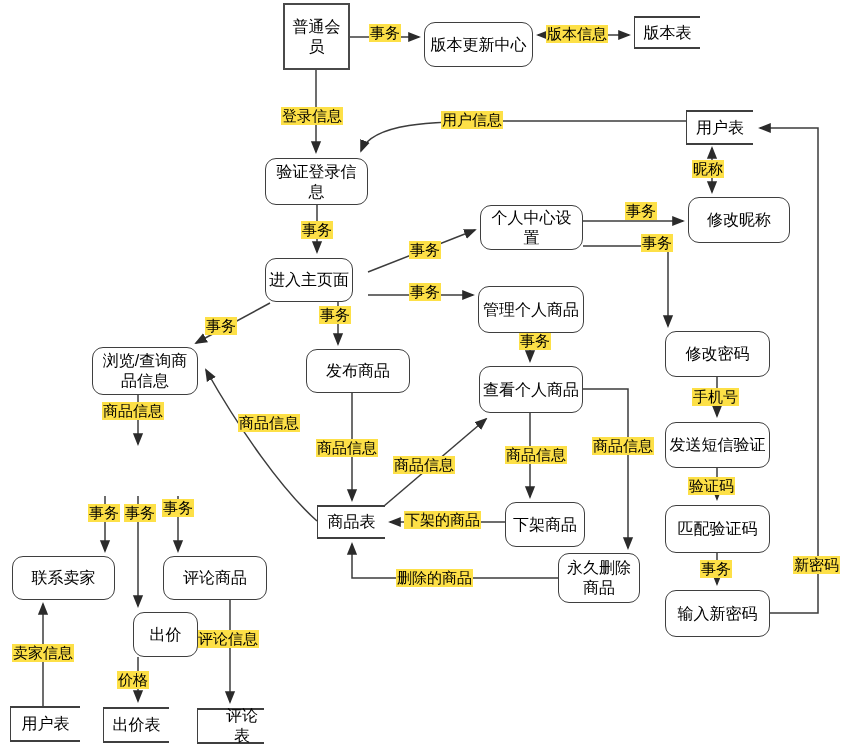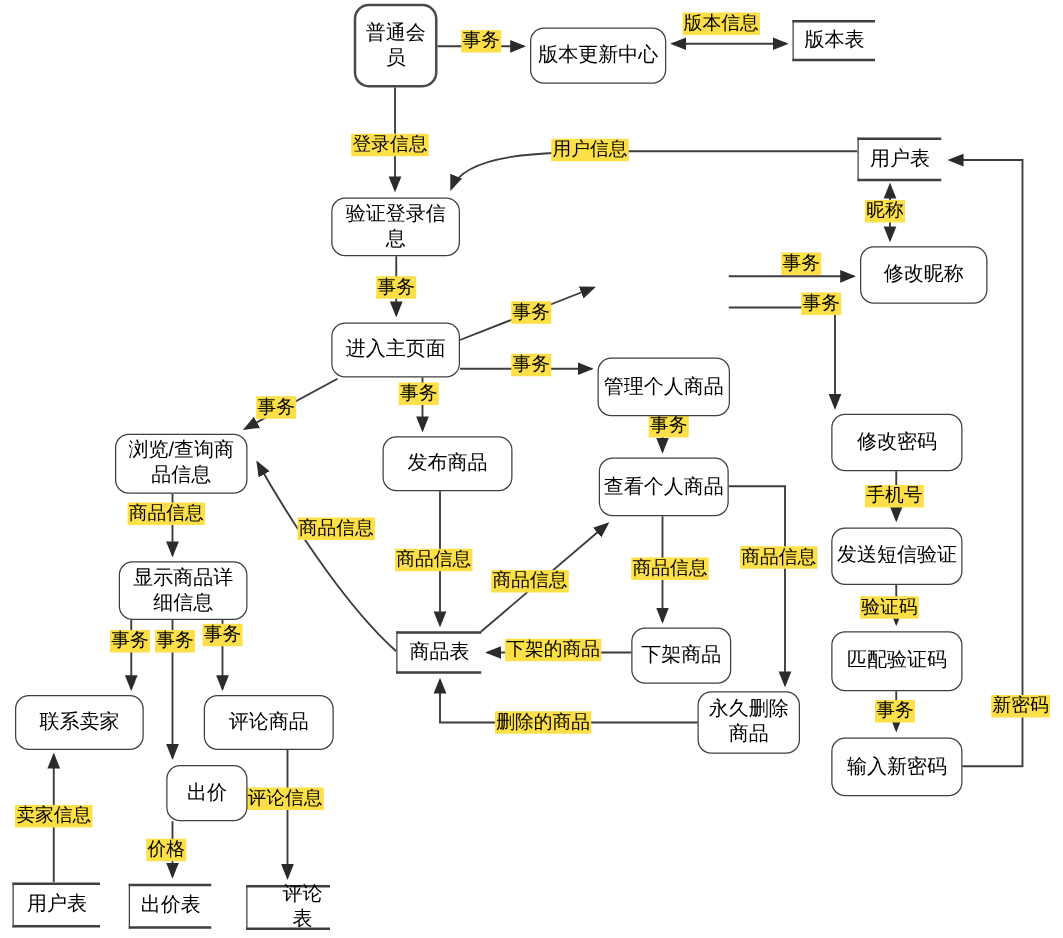--- a/index.html
+++ b/index.html
@@ -7,21 +7,21 @@
     position:relative;width:850px;height:750px;background:#ffffff;overflow:hidden;
     font-family:"Liberation Sans","DejaVu Sans",sans-serif;color:#000;
   }
   #edges{position:absolute;left:0;top:0;z-index:0;}
   .node{
     position:absolute;z-index:2;box-sizing:border-box;background:#fff;
     border:1.5px solid #3f3f3f;display:flex;align-items:center;justify-content:center;
     text-align:center;font-size:16px;line-height:1.25;padding:1px 3px;
   }
   .process{border-radius:11px;}
-  .entity{border-radius:12px;border-width:2px;border-color:#4a4a4a;}
+  .entity{border-radius:0;border-width:2px;border-color:#4a4a4a;}
   .store{border-radius:0;border-right:none;border-top-width:2px;border-bottom-width:2px;}
   .elabel{
     position:absolute;z-index:1;background:#fde047;white-space:nowrap;
     font-size:15px;line-height:18px;padding:0 1px;
   }
 </style>
 </head>
 <body>
 
 <div id="canvas">
@@ -61,21 +61,21 @@
       <path d="M138,657 L138,701" marker-end="url(#ah)"></path>
       <path d="M43,706 L43,604" marker-end="url(#ah)"></path>
       <path d="M717,377 L717,416" marker-end="url(#ah)"></path>
       <path d="M717,468 L717,499" marker-end="url(#ah)"></path>
       <path d="M717,553 L717,584" marker-end="url(#ah)"></path>
       <path d="M770,613 L818,613 L818,128 L760,128" marker-end="url(#ah)"></path>
     </g>
   </svg>
 
   <div class="elabel" style="left:369px;top:24px;">事务</div>
-  <div class="elabel" style="left:546px;top:10px;text-align:center;">版本信息</div>
+  <div class="elabel" style="left:546px;top:25px;text-align:center;">版本信息</div>
   <div class="elabel" style="left:281px;top:107px;">登录信息</div>
   <div class="elabel" style="left:441px;top:111px;">用户信息</div>
   <div class="elabel" style="left:692px;top:160px;">昵称</div>
   <div class="elabel" style="left:301px;top:221px;">事务</div>
   <div class="elabel" style="left:409px;top:241px;">事务</div>
   <div class="elabel" style="left:625px;top:202px;">事务</div>
   <div class="elabel" style="left:641px;top:234px;">事务</div>
   <div class="elabel" style="left:409px;top:283px;">事务</div>
   <div class="elabel" style="left:319px;top:306px;">事务</div>
   <div class="elabel" style="left:205px;top:317px;">事务</div>
@@ -97,28 +97,28 @@
   <div class="elabel" style="left:162px;top:499px;">事务</div>
   <div class="elabel" style="left:12px;top:644px;">卖家信息</div>
   <div class="elabel" style="left:117px;top:671px;">价格</div>
   <div class="elabel" style="left:197px;top:630px;">评论信息</div>
 
   <div class="node entity" style="left:283px;top:3px;width:67px;height:67px;">普通会员</div>
   <div class="node process" style="left:424px;top:22px;width:109px;height:45px;">版本更新中心</div>
   <div class="node store" style="left:634px;top:16px;width:66px;height:33px;">版本表</div>
   <div class="node store" style="left:686px;top:110px;width:67px;height:35px;">用户表</div>
   <div class="node process" style="left:265px;top:158px;width:103px;height:47px;">验证登录信息</div>
+  <div class="node process" style="left:480px;top:205px;width:103px;height:45px;">个人中心设置</div>
   <div class="node process" style="left:688px;top:197px;width:102px;height:46px;">修改昵称</div>
-  <div class="node process" style="left:265px;top:258px;width:103px;height:44px;">进入主页面</div>
+  <div class="node process" style="left:265px;top:258px;width:88px;height:44px;">进入主页面</div>
   <div class="node process" style="left:478px;top:286px;width:106px;height:47px;">管理个人商品</div>
   <div class="node process" style="left:92px;top:347px;width:106px;height:48px;">浏览/查询商品信息</div>
   <div class="node process" style="left:306px;top:349px;width:104px;height:44px;">发布商品</div>
   <div class="node process" style="left:479px;top:366px;width:104px;height:47px;">查看个人商品</div>
   <div class="node process" style="left:665px;top:331px;width:105px;height:46px;">修改密码</div>
-  <div class="node process" style="left:95px;top:449px;width:103px;height:47px;">显示商品详细信息</div>
   <div class="node process" style="left:665px;top:422px;width:105px;height:46px;">发送短信验证</div>
   <div class="node store" style="left:317px;top:505px;width:68px;height:34px;">商品表</div>
   <div class="node process" style="left:505px;top:502px;width:80px;height:45px;">下架商品</div>
   <div class="node process" style="left:665px;top:505px;width:105px;height:48px;">匹配验证码</div>
   <div class="node process" style="left:12px;top:556px;width:103px;height:44px;">联系卖家</div>
   <div class="node process" style="left:163px;top:556px;width:104px;height:44px;">评论商品</div>
   <div class="node process" style="left:558px;top:553px;width:82px;height:50px;">永久删除商品</div>
   <div class="node process" style="left:105px;top:612px;width:65px;height:45px;margin-left:28px;">出价</div>
   <div class="node process" style="left:665px;top:590px;width:105px;height:47px;">输入新密码</div>
   <div class="node store" style="left:10px;top:706px;width:70px;height:36px;">用户表</div>

